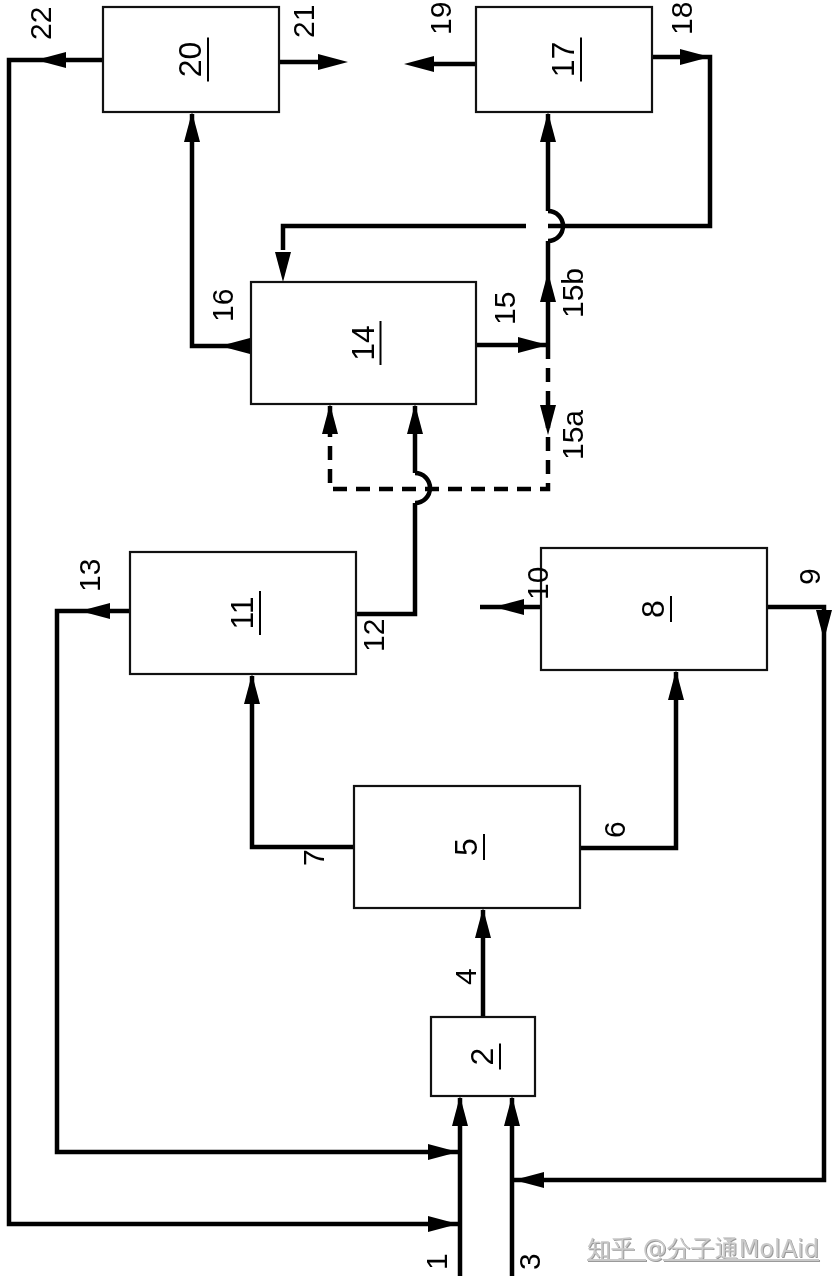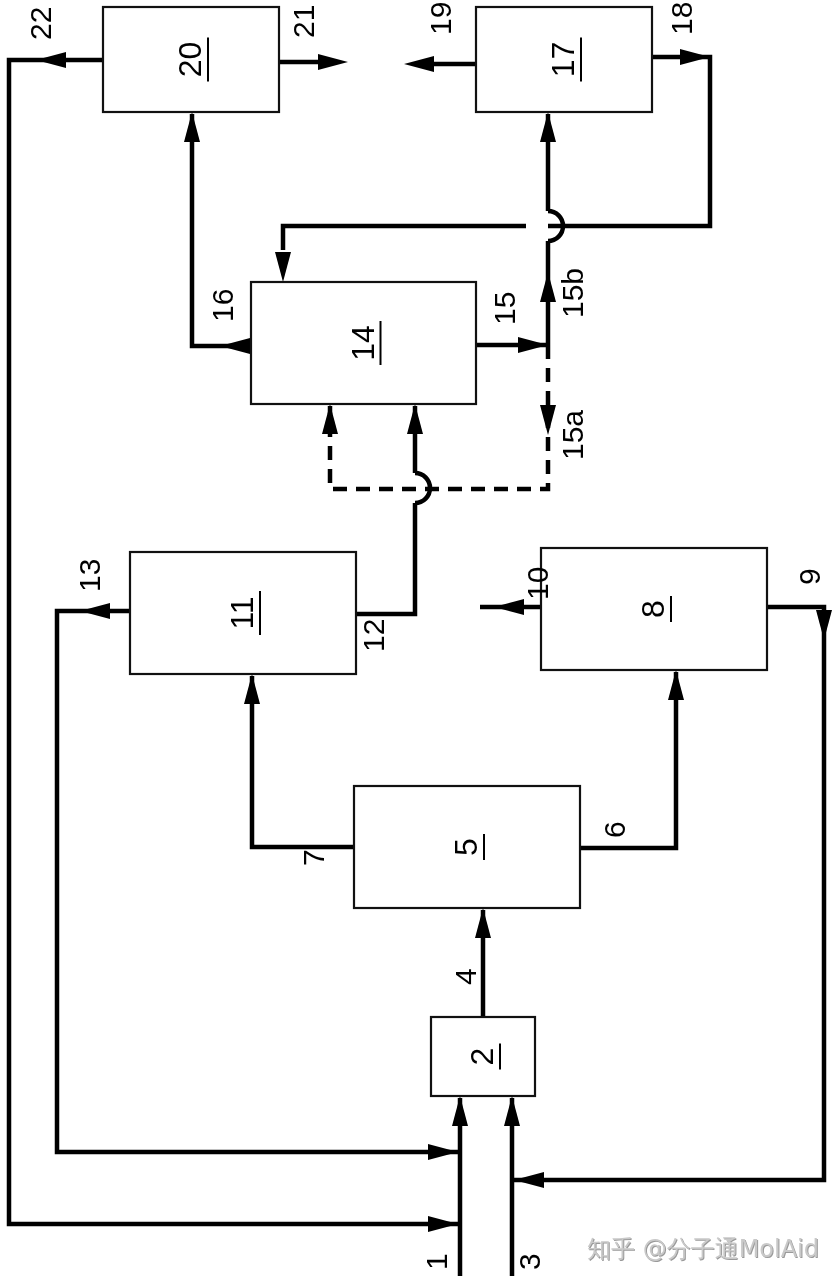--- a/index.html
+++ b/index.html
@@ -5,21 +5,21 @@
   html, body { margin: 0; padding: 0; background: #ffffff; }
   body { width: 839px; height: 1286px; overflow: hidden; position: relative; }
   #diagram { position: absolute; left: 0; top: 0; width: 839px; height: 1286px; }
   .box { fill: #ffffff; stroke: #111111; stroke-width: 2.2; }
   .line { fill: none; stroke: #000000; stroke-width: 4.5; stroke-linejoin: miter; stroke-linecap: butt; }
   .dashed { stroke-dasharray: 14 9; }
   .arrow { fill: #000000; }
   .lbl { font-family: "Liberation Sans", sans-serif; font-size: 30px; fill: #000000; }
   .unit-lbl { font-family: "Liberation Sans", sans-serif; font-size: 32px; fill: #000000; }
   .uline { stroke: #000; stroke-width: 2; }
-  .watermark { position: absolute; left: 587px; top: 1233px; font-family: "DejaVu Sans", sans-serif; font-size: 24px; color: #c9c9c9; text-shadow: 1px 1px 0 #9a9a9a; letter-spacing: 0px; white-space: nowrap; }
+  .watermark { position: absolute; left: 587px; top: 1233px; font-family: "DejaVu Sans", sans-serif; font-size: 24px; color: #c9c9c9; text-shadow: 1px 1px 0 #9a9a9a; letter-spacing: 0px; white-space: nowrap; text-decoration: underline; }
 </style>
 </head>
 <body>
 
 <svg id="diagram" xmlns="http://www.w3.org/2000/svg" viewBox="0 0 839 1286">
   <g id="lines-layer">
       <polyline points="460,1276 460,1098" class="line"></polyline>
       <polyline points="512,1276 512,1098" class="line"></polyline>
       <polyline points="483,1017 483,910" class="line"></polyline>
       <polyline points="354,847 252,847 252,676" class="line"></polyline>

